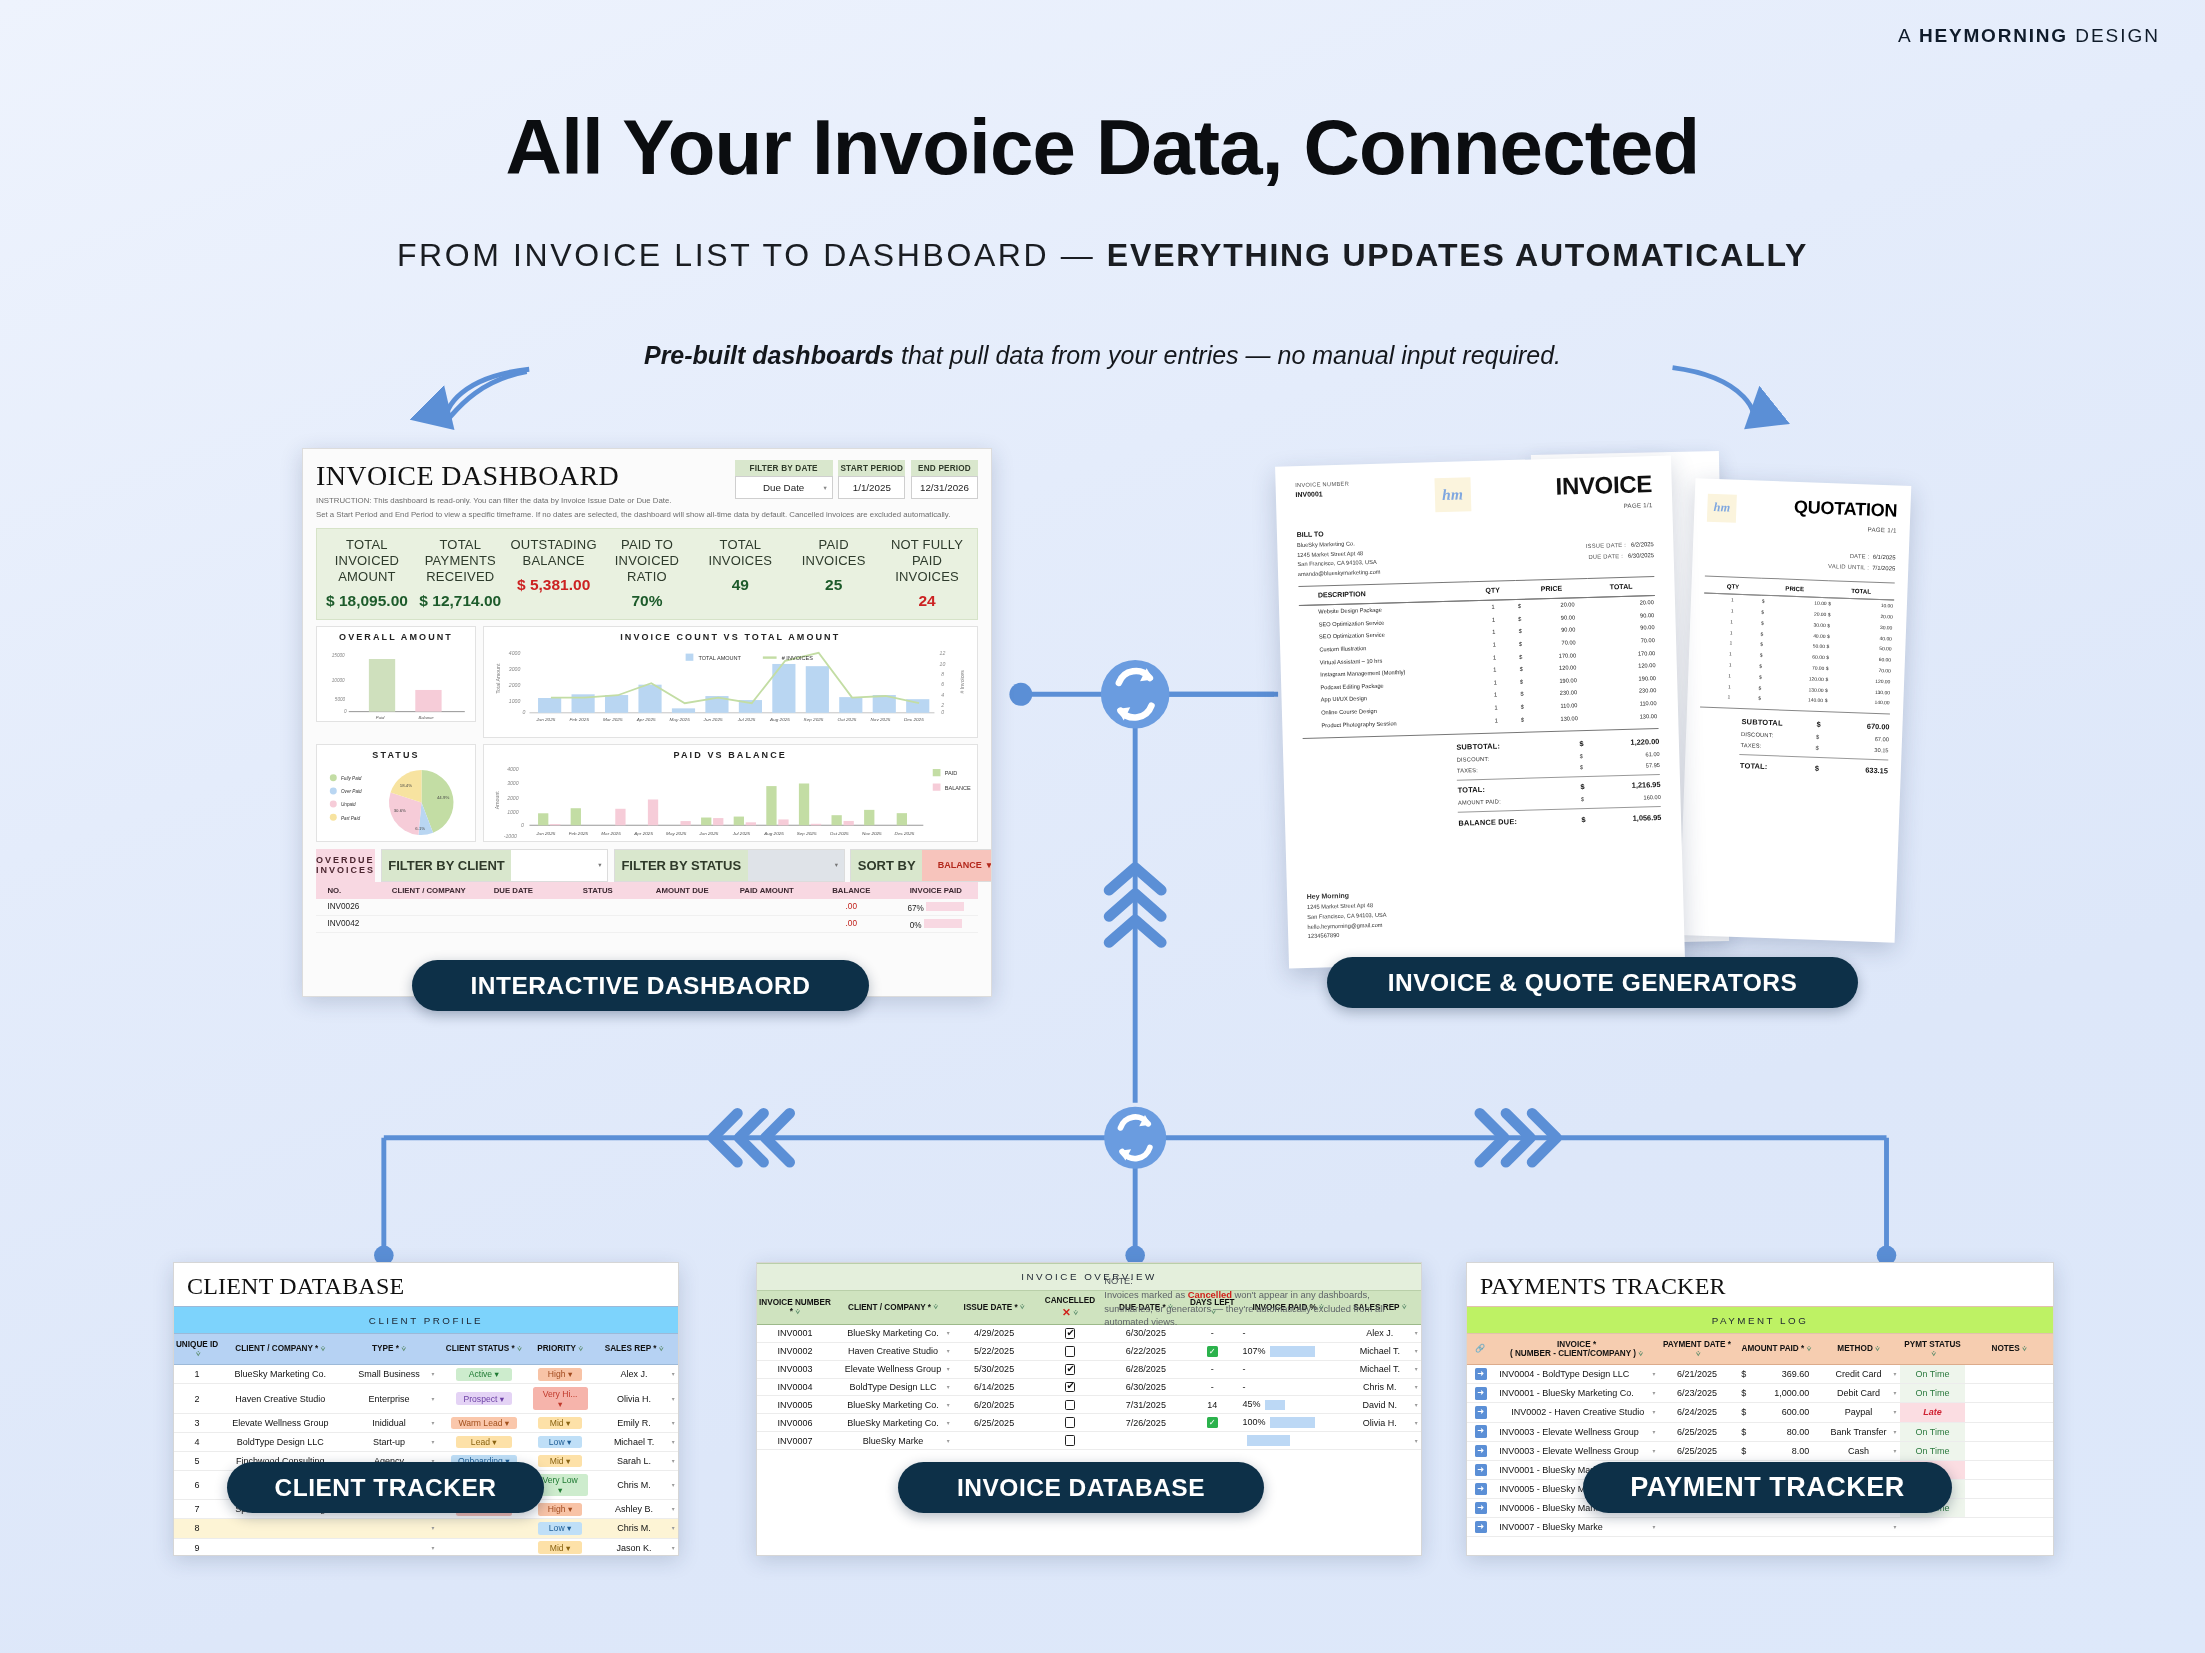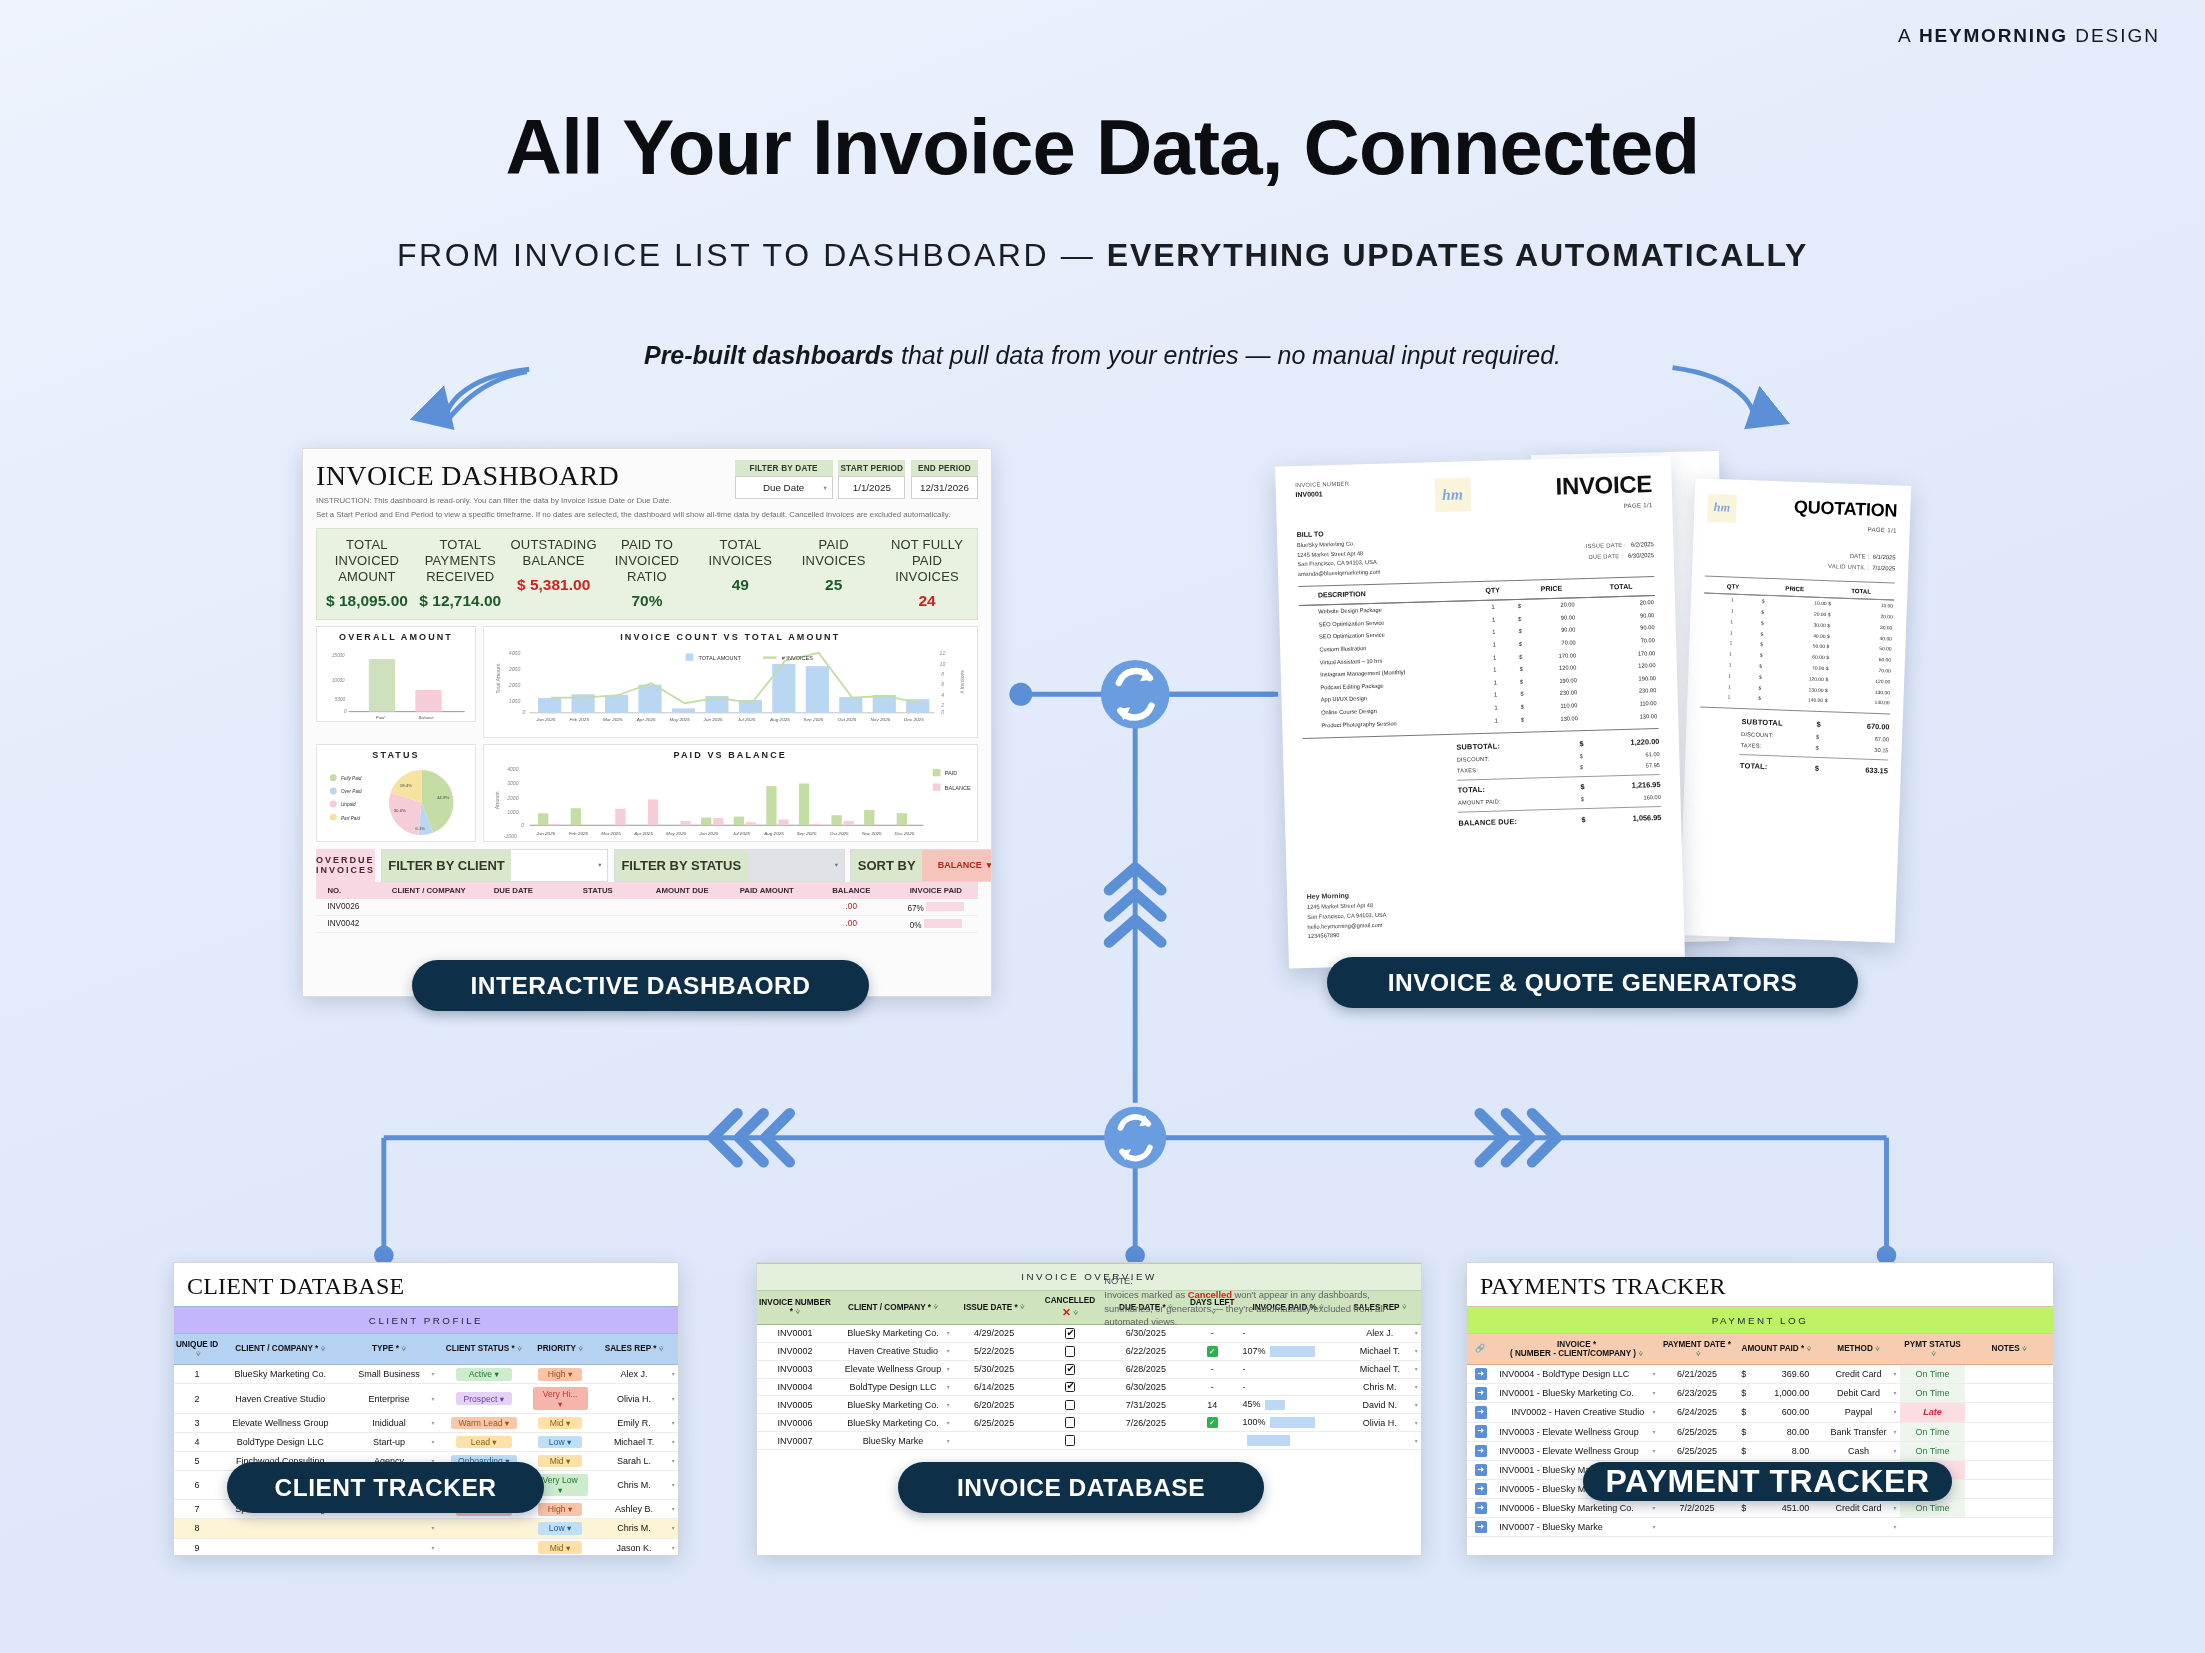--- a/index.html
+++ b/index.html
@@ -138,21 +138,21 @@
   .grp{ text-align:center; font-size:9.8px; letter-spacing:2.5px; color:#1d2430; padding:7.4px 0; font-weight:400;}
   .gtbl{ width:100%; border-collapse:collapse; table-layout:fixed;}
   .gtbl th{ font-size:8.2px; font-weight:700; color:#111; padding:5.7px 1.6px; line-height:1.15;}
   .gtbl td{ font-size:9px; color:#111; padding:2.9px 2.5px; text-align:center; border-bottom:0.8px solid #ececec;}
   .chip{ display:inline-block; border-radius:2.5px; padding:1.2px 7.4px; font-size:8.6px; min-width:56px;}
   .cellsel{ position:relative;}
   .cellsel .cv{ position:absolute; right:3.3px; top:50%; transform:translateY(-50%); font-size:5.7px; color:#9a9a9a;}
   .filtic{ display:inline-block; color:#5b8c6b; font-size:7.4px; vertical-align:middle; margin-left:2.5px;}
 
   #clientSheet{ left:173px; top:1262px; width:506px; height:294px;}
-  #clientSheet .grp{ background:#c4b5fd; border-top:0.8px solid #9cb9d8; border-bottom:0.8px solid #9cb9d8;}
+  #clientSheet .grp{ background:#7dd3fc; border-top:0.8px solid #9cb9d8; border-bottom:0.8px solid #9cb9d8;}
   #clientSheet thead tr{ background:#b6d2f3;}
   #clientSheet .gtbl th{ border-bottom:0.8px solid #9cb9d8;}
 
   #invSheet{ left:756px; top:1262px; width:666px; height:294px;}
   #invSheet .grp{ background:#e4efdc; border-top:0.8px solid #b9cfa9; border-bottom:0.8px solid #b9cfa9;}
   #invSheet thead tr{ background:#cfe3bf;}
   #invSheet .gtbl th{ border-bottom:0.8px solid #9cb98a;}
   .note{ position:absolute; right:14.7px; top:11.4px; width:302px; font-size:9.4px; color:#5e6368; line-height:1.45;}
   .note .nt{ color:#4a4f55; font-weight:400;}
   .note b{ color:#d0201a; font-weight:800;}
@@ -1131,14 +1131,14 @@
       <td style="text-align:right;padding-right:8.2px"></td>
       <td class="cellsel">
             <span class="cv">▾</span>
           </td>
       <td style="background:transparent"><span class="ontime"></span></td>
       <td></td>
      </tr>
       </tbody>
   </table>
 </div>
-<div class="pill" style="left:1583px; top:1462px; width:369px; height:39px; font-size:32px;">PAYMENT TRACKER</div>
+<div class="pill" style="left:1583px; top:1462px; width:369px; height:51px; font-size:27px;">PAYMENT TRACKER</div>
 
 
 </body></html>

